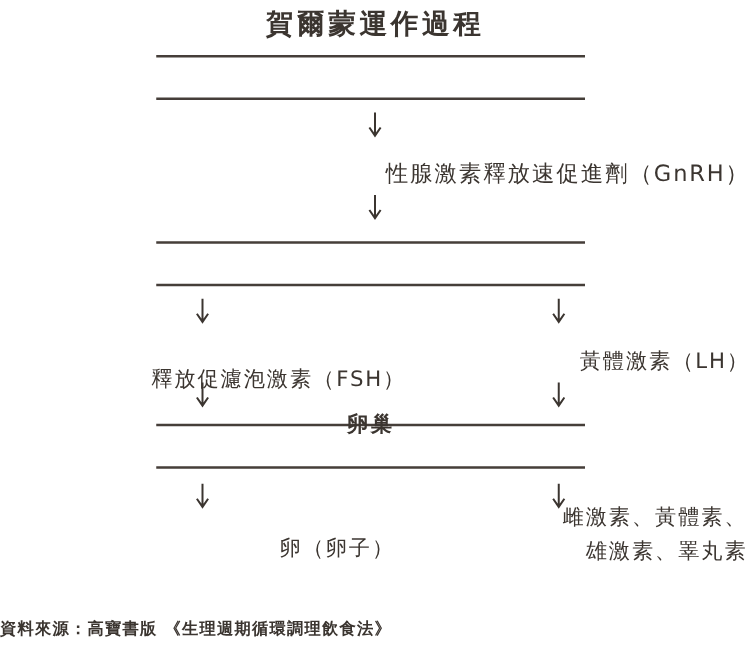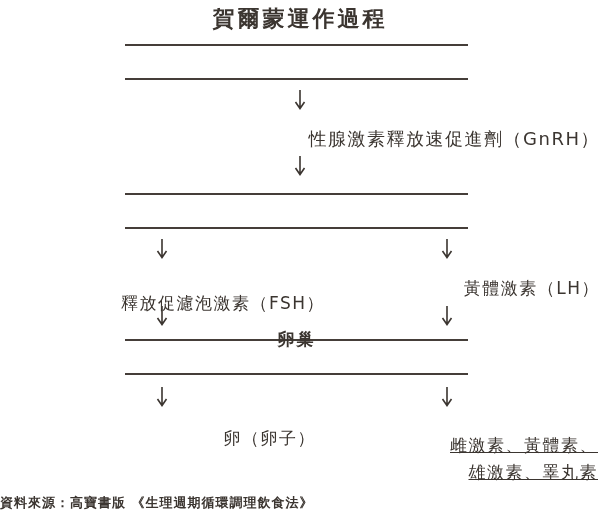--- a/index.html
+++ b/index.html
@@ -100,20 +100,20 @@
   <div class="hline" style="top:373px;"></div>
 
   <svg class="arrow" style="left:155px; top:386px;" viewBox="0 0 14 25">
     <path d="M7 1 V18.5 M2.5 13 L7 19.5 L11.5 13" fill="none" stroke="#3b3530" stroke-width="1.6"></path>
   </svg>
   <svg class="arrow" style="left:440px; top:386px;" viewBox="0 0 14 25">
     <path d="M7 1 V18.5 M2.5 13 L7 19.5 L11.5 13" fill="none" stroke="#3b3530" stroke-width="1.6"></path>
   </svg>
 
   <div class="flow-text" style="top:427px; left:16px; width:300px;">卵（卵子）</div>
-  <div class="flow-text multiline" style="top:432px; left:298px; width:300px;text-decoration:underline;">
+  <div class="flow-text multiline" style="top:401px; left:298px; width:300px;">
     <div>雌激素、黃體素、</div>
     <div>雄激素、睪丸素</div>
   </div>
 
   <div class="source">資料來源：高寶書版 《生理週期循環調理飲食法》</div>
 
 </div>
 
 </body></html>

